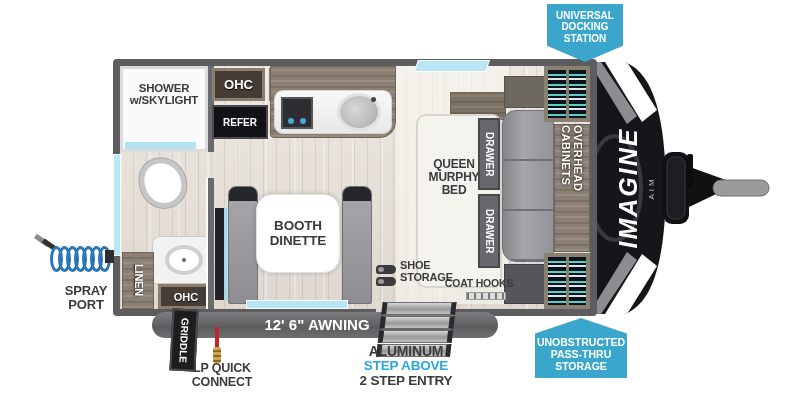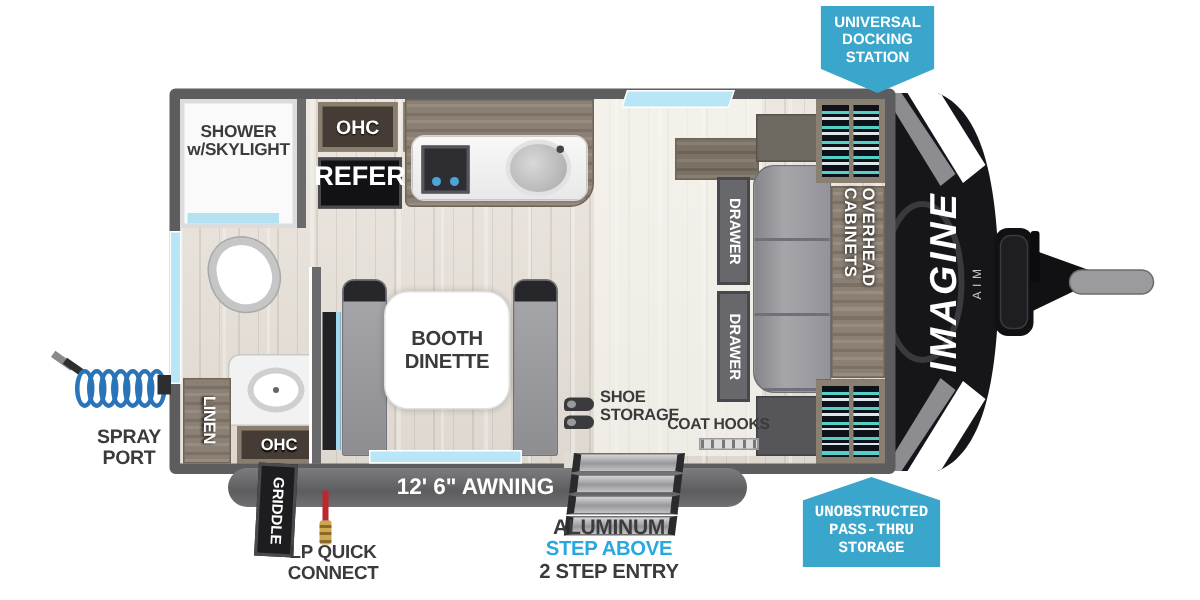--- a/index.html
+++ b/index.html
@@ -72,21 +72,21 @@
     <rect x="82" y="99" width="18" height="62" rx="7" fill="#1e1e22" stroke="#3a3a3e"></rect>
     <polygon points="102,108 152,126 102,150" fill="#111114"></polygon>
     <rect x="102" y="96" width="6" height="34" rx="2" fill="#0c0c0e"></rect>
     <rect x="128" y="122" width="56" height="16" rx="8" fill="#9b9b9d" stroke="#6c6c6e"></rect>
   </svg>
 
   <div class="a body">
 
     <div class="a" style="left:276px; top:0; width:112px; height:238px; background:rgba(250,248,244,.6);"></div>
 
-    <div class="a shower" style="left:0; top:0; width:84px; height:86px;">
+    <div class="a shower" style="left:0; top:0; width:94px; height:86px;">
       <div class="lbl" style="font-size:11.5px; padding-top:16px;">
         <div>SHOWER</div>
         <div>w/SKYLIGHT</div>
       </div>
       <div class="sill"></div>
     </div>
     <div class="a toilet" style="left:20px; top:92px; width:46px; height:50px;"></div>
     <div class="a win" style="left:-7px; top:88px; width:8px; height:102px;"></div>
     <div class="a" style="left:32px; top:170px; width:62px; height:48px; background:#f2f2f2; border:1px solid #c9c9c9; border-radius:8px 0 0 0;">
       <div class="a" style="left:12px; top:8px; width:38px; height:30px; border:4px solid #cfcfcf; border-radius:50%; background:#fff;"></div>
@@ -103,37 +103,44 @@
 
     <div class="a cab" style="left:92px; top:2px; width:53px; height:33px; font-size:13px;">
       <span>OHC</span>
     </div>
     <div class="a cab" style="left:149px; top:2px; width:53px; height:33px; font-size:13px;">
       <span>OHC</span>
     </div>
     <div class="a cab" style="left:206px; top:2px; width:64px; height:33px; font-size:13px;">
       <span>OHC</span>
     </div>
-    <div class="a" style="left:92px; top:39px; width:56px; height:34px; background:#121216; border:2px solid #4a4a4e; color:#fff; font-weight:bold; font-size:18px; display:flex; justify-content:center;">
+    <div class="a" style="left:92px; top:39px; width:56px; height:34px; background:#121216; border:2px solid #4a4a4e; color:#fff; font-weight:bold; font-size:10px; display:flex; align-items:center; justify-content:center;">
       <span>REFER</span>
     </div>
     <div class="a wood" style="left:150px; top:0; width:126px; height:72px; border-radius:0 0 16px 4px;"></div>
     <div class="a" style="left:154px; top:24px; width:118px; height:44px; background:linear-gradient(180deg,#f8f8f8,#e8e8e8); border:1px solid #d5d5d5; border-radius:9px;">
       <div class="a" style="left:6px; top:6px; width:32px; height:32px; background:#2d2d32; border:2px solid #55555a;">
         <div class="a" style="left:5px; bottom:3px; width:6px; height:6px; border-radius:50%; background:#4aa6d8;"></div>
         <div class="a" style="right:5px; bottom:3px; width:6px; height:6px; border-radius:50%; background:#4aa6d8;"></div>
       </div>
       <div class="a" style="left:62px; top:2px; width:44px; height:38px; border-radius:50%; border:3px solid #e2e2e2; background:radial-gradient(circle at 40% 40%, #d8d8d8, #a8a8aa);"></div>
       <div class="a" style="left:96px; top:6px; width:5px; height:5px; border-radius:50%; background:#444;"></div>
     </div>
 
     <div class="a win" style="left:296px; top:-6px; width:72px; height:12px; transform:skewX(-18deg);"></div>
     <div class="a wood" style="left:330px; top:26px; width:56px; height:28px; background-color:#7b7164;"></div>
     <div class="a" style="left:384px; top:10px; width:42px; height:32px; background:#6e6960; border:1px solid #57524a;"></div>
     <div class="a" style="left:384px; top:198px; width:42px; height:40px; background:#55555a; border:1px solid #404046;"></div>
+    <div class="a" style="left:296px; top:48px; width:86px; height:174px; background:#f5f3ee; border:2px solid #d9d5ce; border-radius:10px;">
+      <div class="a lbl" style="left:2px; top:42px; width:68px; font-size:12px;">
+        <div>QUEEN</div>
+        <div>MURPHY</div>
+        <div>BED</div>
+      </div>
+    </div>
     <div class="a sofa" style="left:382px; top:44px; width:52px; height:152px;"></div>
     <div class="a vt" style="left:358px; top:52px; width:22px; height:72px; background:#68686c; border:2px solid #47474c; color:#fff; font-weight:bold; font-size:10px; display:flex; align-items:center; justify-content:center;">
       <span>DRAWER</span>
     </div>
     <div class="a vt" style="left:358px; top:128px; width:22px; height:74px; background:#68686c; border:2px solid #47474c; color:#fff; font-weight:bold; font-size:10px; display:flex; align-items:center; justify-content:center;">
       <span>DRAWER</span>
     </div>
     <div class="wardrobe" style="left:424px; top:0; width:46px; height:56px;"></div>
     <div class="wardrobe" style="left:424px; top:187px; width:46px; height:56px;"></div>
     <div class="a wood vt" style="left:434px; top:58px; width:36px; height:128px; color:#fff; font-weight:bold; font-size:11px; letter-spacing:.5px; text-shadow:0 0 3px #000; display:flex; align-items:center; justify-content:center;">
@@ -206,19 +213,19 @@
   <div class="a lbl" style="left:48px; top:284px; width:76px; font-size:13px;">
     <div>SPRAY</div>
     <div>PORT</div>
   </div>
 
   <div class="a badge" style="left:547px; top:4px; width:76px; height:58px; font-size:10px; padding-top:6px; clip-path:polygon(0 0, 100% 0, 100% 72%, 50% 100%, 0 72%);">
     <div>UNIVERSAL</div>
     <div>DOCKING</div>
     <div>STATION</div>
   </div>
-  <div class="a badge" style="left:535px; top:318px; width:92px; height:60px; font-size:10.5px; padding-top:19px; clip-path:polygon(0 26%, 50% 0, 100% 26%, 100% 100%, 0 100%);font-family:Liberation Mono, monospace;">
+  <div class="a badge" style="left:535px; top:318px; width:92px; height:60px; font-size:10.5px; padding-top:19px; clip-path:polygon(0 26%, 50% 0, 100% 26%, 100% 100%, 0 100%);">
     <div>UNOBSTRUCTED</div>
     <div>PASS-THRU</div>
     <div>STORAGE</div>
   </div>
 
 </div>
 
 </body></html>

